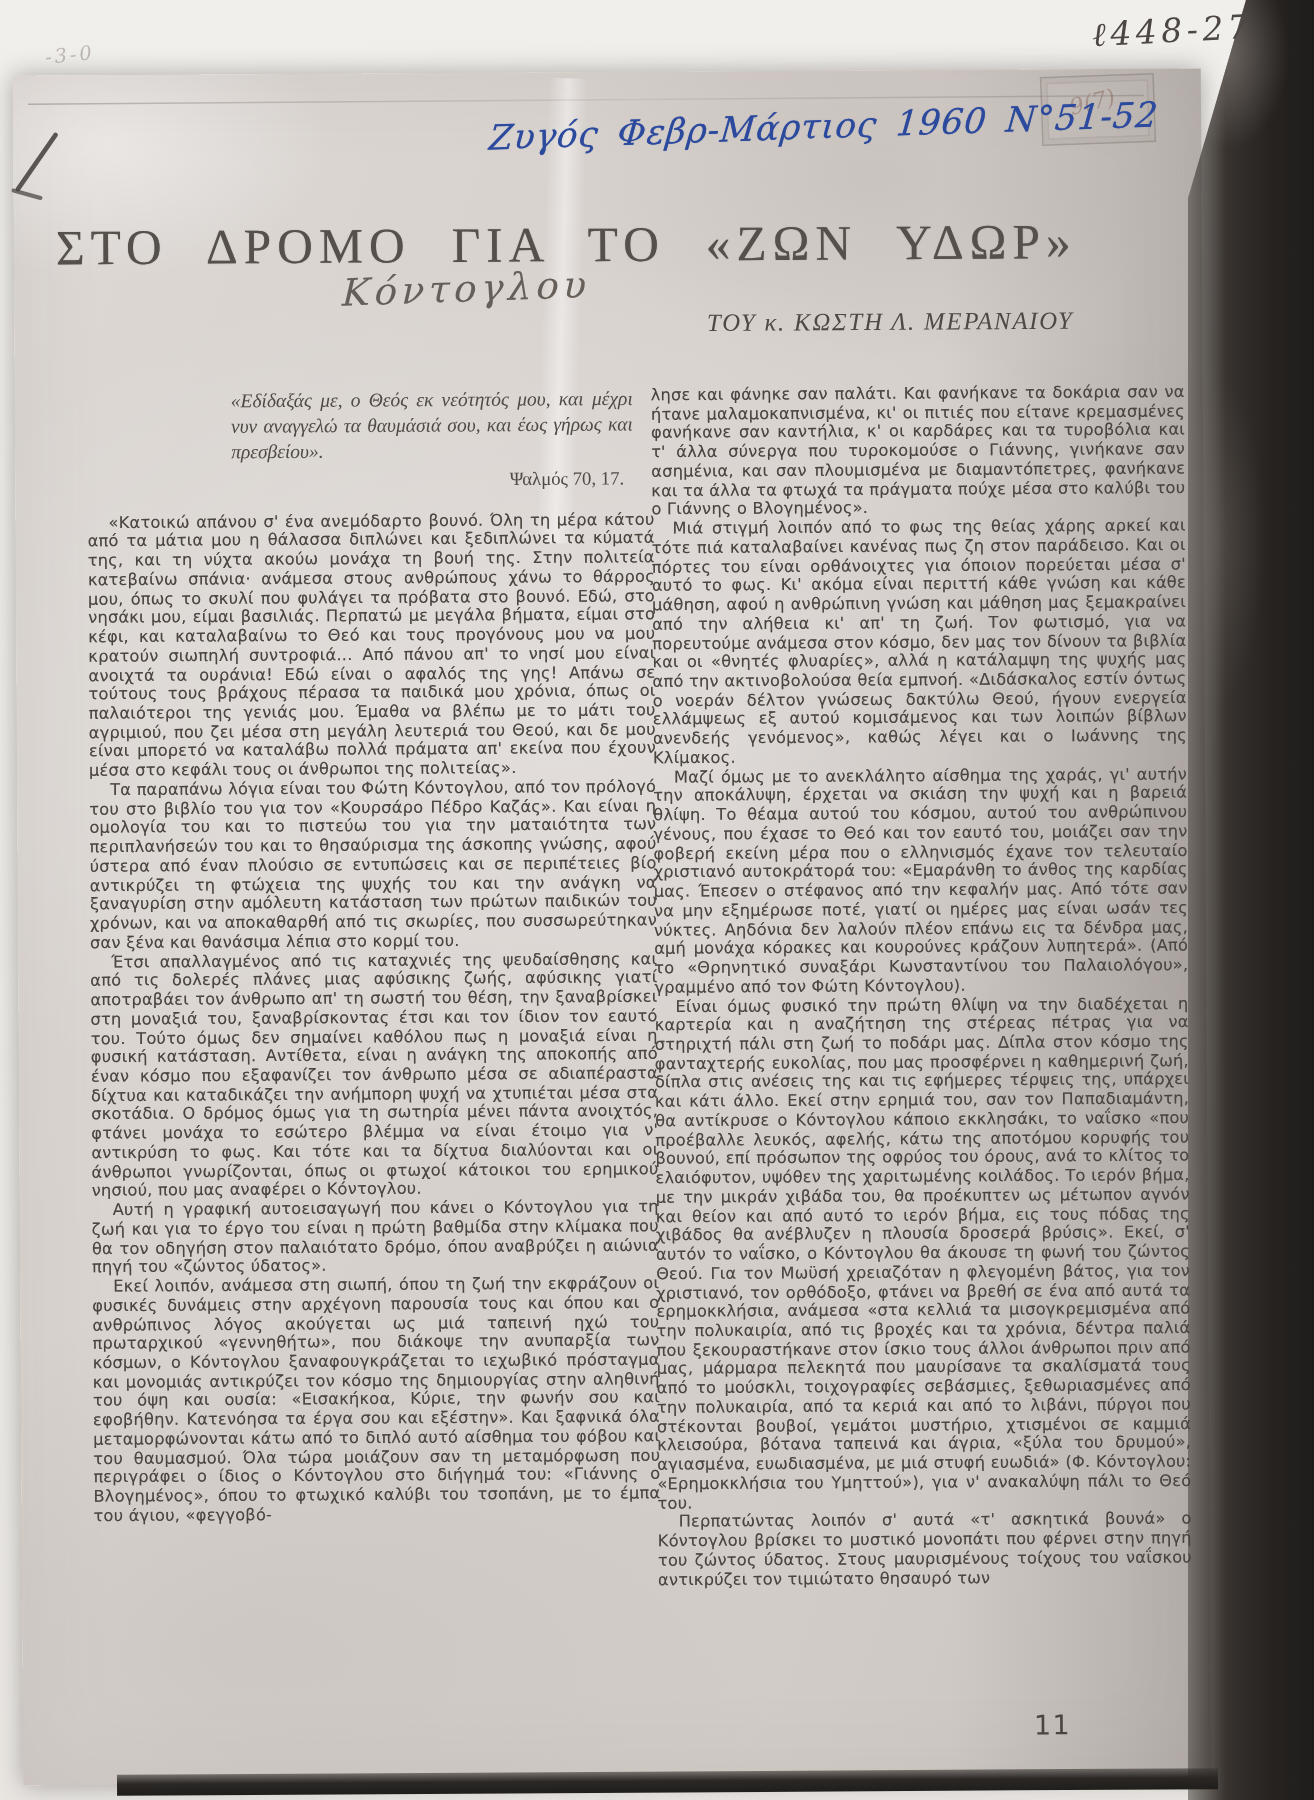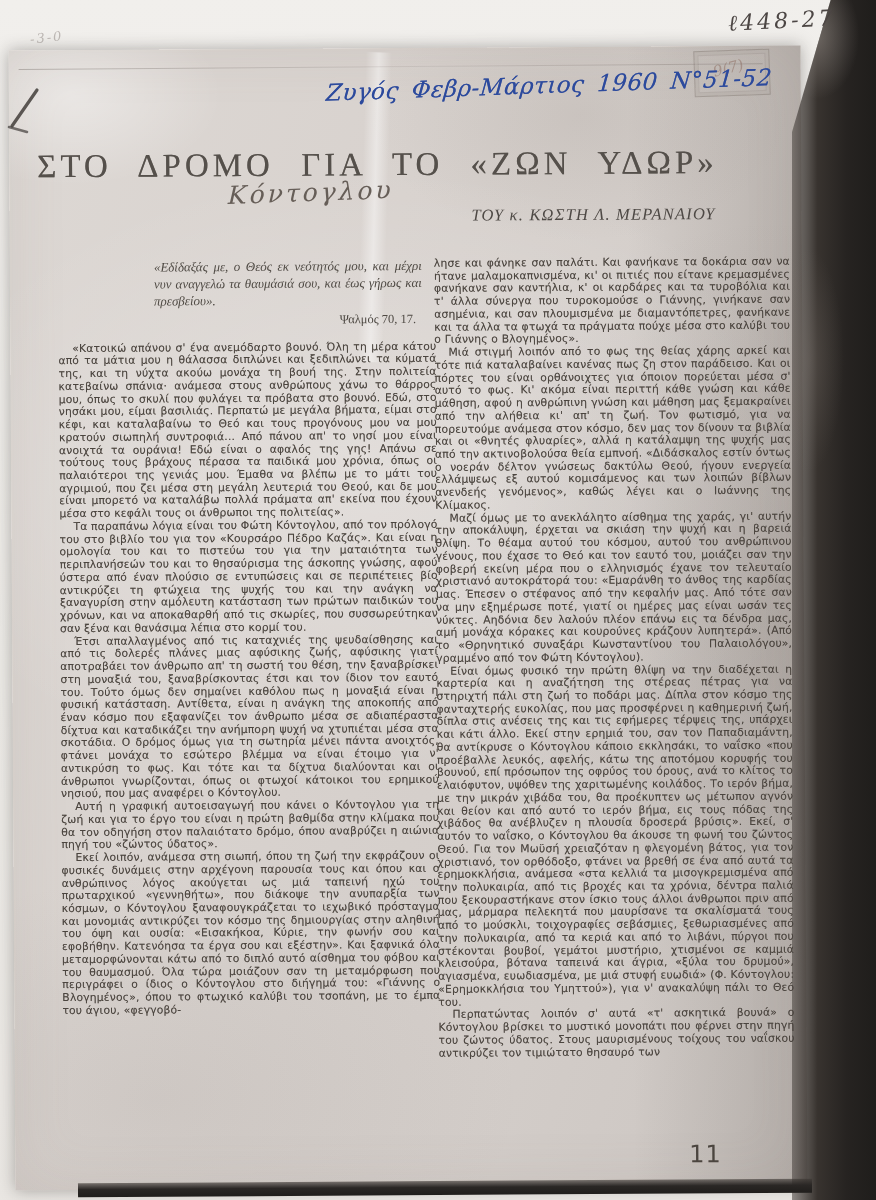--- a/index.html
+++ b/index.html
@@ -79,21 +79,21 @@
   .col-left{left:48px;top:210px;width:378px;}
   .col-right{left:424px;top:210px;width:356px;}
   .epigraph{
     margin:0 6px 14px 96px;width:268px;
     font-family:"Liberation Serif",serif;color:#4f4a44;
   }
   .epigraph-text{font-style:italic;font-size:13px;line-height:1.3;text-align:justify;}
   .epigraph-source{font-size:12.5px;text-align:right;padding-right:6px;margin-top:3px;}
   .page-number{
     position:absolute;left:674px;top:1094px;
-    font-size:24px;letter-spacing:1px;color:#4b453f;
+    font-size:18px;letter-spacing:1px;color:#4b453f;
   }
   
   .hand{position:absolute;z-index:3;font-family:"DejaVu Serif",serif;font-style:italic;white-space:nowrap;}
   .hand-catalog{
     left:728px;top:8px;font-size:22px;letter-spacing:3px;
     color:#4c4644;transform:rotate(-3deg);
   }
   .hand-issue{
     left:326px;top:72px;font-size:23px;letter-spacing:0.5px;word-spacing:5px;
     color:#2c4a9d;transform:rotate(-2deg) skewX(-7deg);

